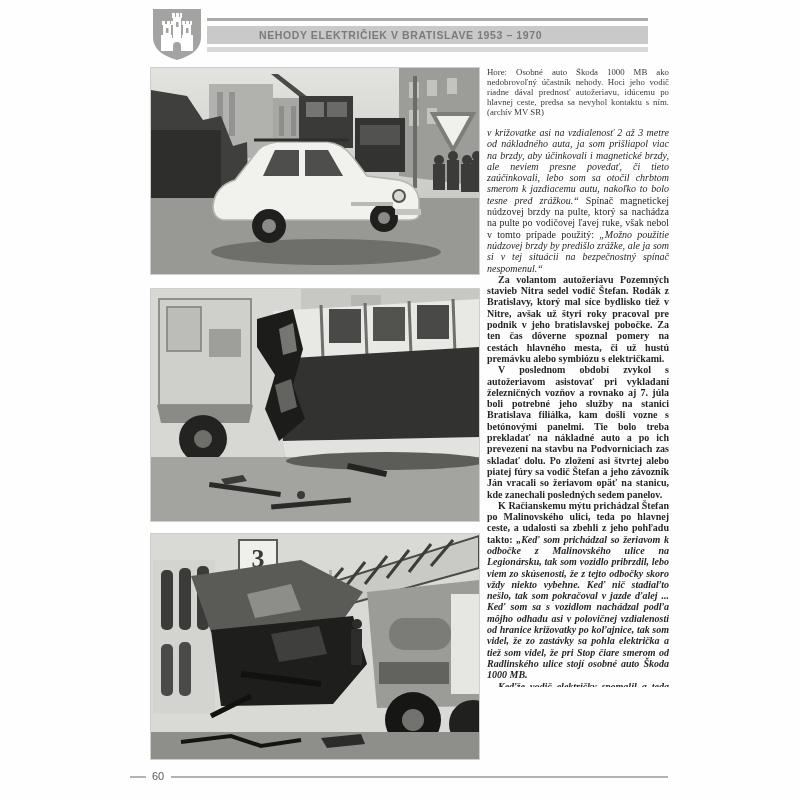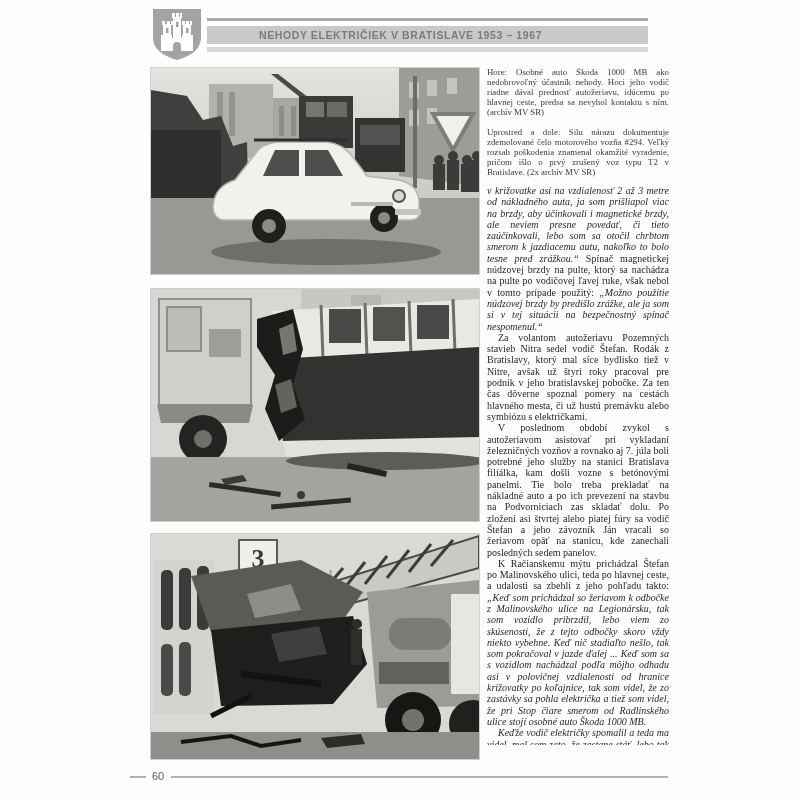--- a/index.html
+++ b/index.html
@@ -23,21 +23,21 @@
   .photo2{left:150px;top:288px;width:328px;height:232px;}
   .photo3{left:150px;top:533px;width:328px;height:225px;}
 
   
   .textcol{position:absolute;left:487px;top:67px;width:182px;}
   p.caption{font-size:8.8px;line-height:10px;text-align:justify;
             margin:0 0 10px 0;color:#3a3a3a;}
   p.caption.second{margin-bottom:8px;}
   .bodytext{max-height:560px;overflow:hidden;}
   .bodytext p{font-size:10px;line-height:11.3px;text-align:justify;margin:0;color:#262626;}
-  .bodytext p.indent{text-indent:11px;}
+  .bodytext p.indent{text-indent:11px;font-weight:bold;}
   .it{font-style:italic;}
 
   
   .footer{position:absolute;left:130px;top:771px;width:538px;display:flex;align-items:center;}
   .rule{height:2px;background:#b2b2b2;}
   .rule.short{width:16px;margin-right:6px;}
   .rule.long{flex:1;margin-left:7px;}
   .pagenum{font-family:"Liberation Sans",sans-serif;font-size:11px;color:#5a5a5a;line-height:1;}
 </style>
 </head>
@@ -70,21 +70,21 @@
 
     <rect x="27" y="15" width="2.5" height="5" fill="#a3a3a1"></rect>
     <rect x="17" y="21" width="2.5" height="5" fill="#a3a3a1"></rect>
     <rect x="37" y="21" width="2.5" height="5" fill="#a3a3a1"></rect>
     <path d="M24,44 v-5 a4,4 0 0 1 8,0 v5 z" fill="#a3a3a1"></path>
   </svg>
 
   <div class="banner">
     <div class="stripe-top"></div>
     <div class="band">
-      <span>NEHODY ELEKTRIČIEK V BRATISLAVE 1953 – 1967</span>
+      <span>NEHODY ELEKTRIČIEK V BRATISLAVE 1953 – 1970</span>
     </div>
     <div class="stripe-bottom"></div>
   </div>
 
   <figure class="photo photo1" aria-label="Biela Škoda 1000 MB pred autožeriavom na križovatke, vpravo značka Daj prednosť a prizerajúci sa ľudia">
     <svg viewBox="0 0 328 206" preserveAspectRatio="none">
       <defs>
         <linearGradient id="sky1" x1="0" y1="0" x2="0" y2="1">
           <stop offset="0" stop-color="#e3e3df"></stop>
             <stop offset="1" stop-color="#bcbcb8"></stop>
@@ -240,21 +240,20 @@
       <circle cx="322" cy="190" r="24" fill="#20201e"></circle>
 
       <rect y="198" width="328" height="27" fill="#8e8e8a"></rect>
       <polyline points="30,208 80,202 110,212 150,206" fill="none" stroke="#141412" stroke-width="4"></polyline>
       <polygon points="170,204 210,200 214,210 176,214" fill="#2c2c2a"></polygon>
     </svg>
   </figure>
 
   <div class="textcol">
     <p class="caption">Hore: Osobné auto Škoda 1000 MB ako nedobrovoľný účastník nehody. Hoci jeho vodič riadne dával prednosť autožeriavu, idúcemu po hlavnej ceste, predsa sa nevyhol kontaktu s ním. (archív MV SR)</p>
-    <p class="caption second">Uprostred a dole: Silu nárazu dokumentuje zdemolované čelo motorového vozňa #294. Veľký rozsah poškodenia znamenal okamžité vyradenie, pričom išlo o prvý zrušený voz typu T2 v Bratislave. (2x archív MV SR)</p>
 
     <div class="bodytext">
       <p><span class="it">v križovatke asi na vzdialenosť 2 až 3 metre od nákladného auta, ja som prišliapol viac na brzdy, aby účinkovali i magnetické brzdy, ale neviem presne povedať, či tieto zaúčinkovali, lebo som sa otočil chrbtom smerom k jazdiacemu autu, nakoľko to bolo tesne pred zrážkou.“</span><span> Spínač magnetickej núdzovej brzdy na pulte, ktorý sa nachádza na pulte po vodičovej ľavej ruke, však nebol v tomto prípade použitý: </span><span class="it">„Možno použitie núdzovej brzdy by predišlo zrážke, ale ja som si v tej situácii na bezpečnostný spínač nespomenul.“</span></p>
       <p class="indent">Za volantom autožeriavu Pozemných stavieb Nitra sedel vodič Štefan. Rodák z Bratislavy, ktorý mal síce bydlisko tiež v Nitre, avšak už štyri roky pracoval pre podnik v jeho bratislavskej pobočke. Za ten čas dôverne spoznal pomery na cestách hlavného mesta, či už hustú premávku alebo symbiózu s električkami.</p>
       <p class="indent">V poslednom období zvykol s autožeriavom asistovať pri vykladaní železničných vozňov a rovnako aj 7. júla boli potrebné jeho služby na stanici Bratislava filiálka, kam došli vozne s betónovými panelmi. Tie bolo treba prekladať na nákladné auto a po ich prevezení na stavbu na Podvorniciach zas skladať dolu. Po zložení asi štvrtej alebo piatej fúry sa vodič Štefan a jeho závozník Ján vracali so žeriavom opäť na stanicu, kde zanechali posledných sedem panelov.</p>
       <p class="indent"><span>K Račianskemu mýtu prichádzal Štefan po Malinovského ulici, teda po hlavnej ceste, a udalosti sa zbehli z jeho pohľadu takto: </span><span class="it">„Keď som prichádzal so žeriavom k odbočke z Malinovského ulice na Legionársku, tak som vozidlo pribrzdil, lebo viem zo skúsenosti, že z tejto odbočky skoro vždy niekto vybehne. Keď nič stadiaľto nešlo, tak som pokračoval v jazde ďalej ... Keď som sa s vozidlom nachádzal podľa môjho odhadu asi v polovičnej vzdialenosti od hranice križovatky po koľajnice, tak som videl, že zo zastávky sa pohla električka a tiež som videl, že pri Stop čiare smerom od Radlinského ulice stojí osobné auto Škoda 1000 MB.</span></p>
       <p class="indent it">Keďže vodič električky spomalil a teda ma videl, mal som zato, že zastane stáť, lebo tak bol povinný urobiť, nakoľko ja som bol na hlavnej ceste. Nitra som pokračoval v jazde ďalej ...</p>
       <p class="indent it">Pri prechádzaní cez križovatku som šiel asi 50, najviac 33 km/h. Pred zrážkou, preto</p>
     </div>
   </div>

